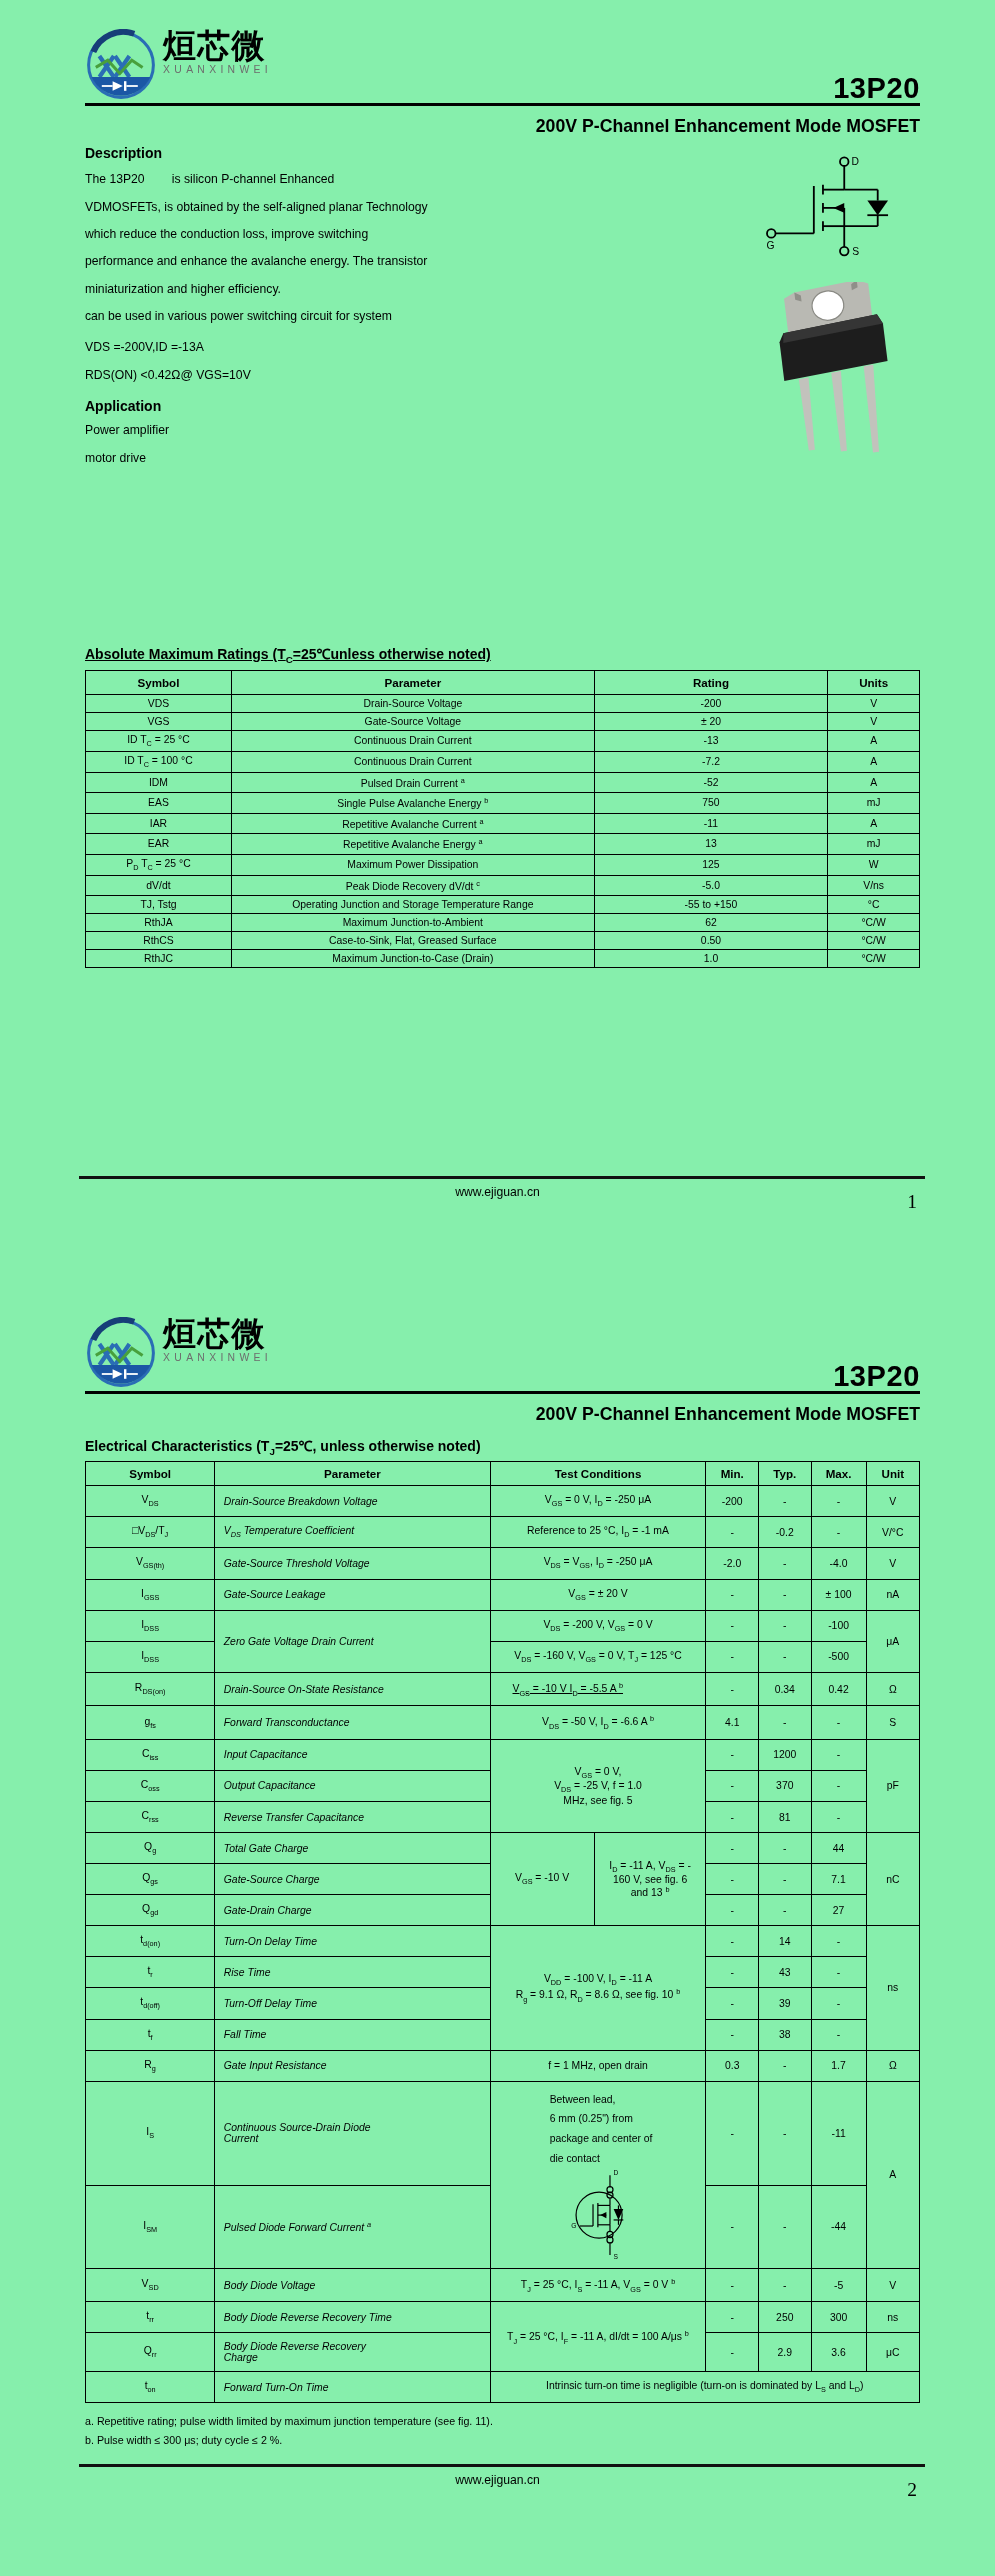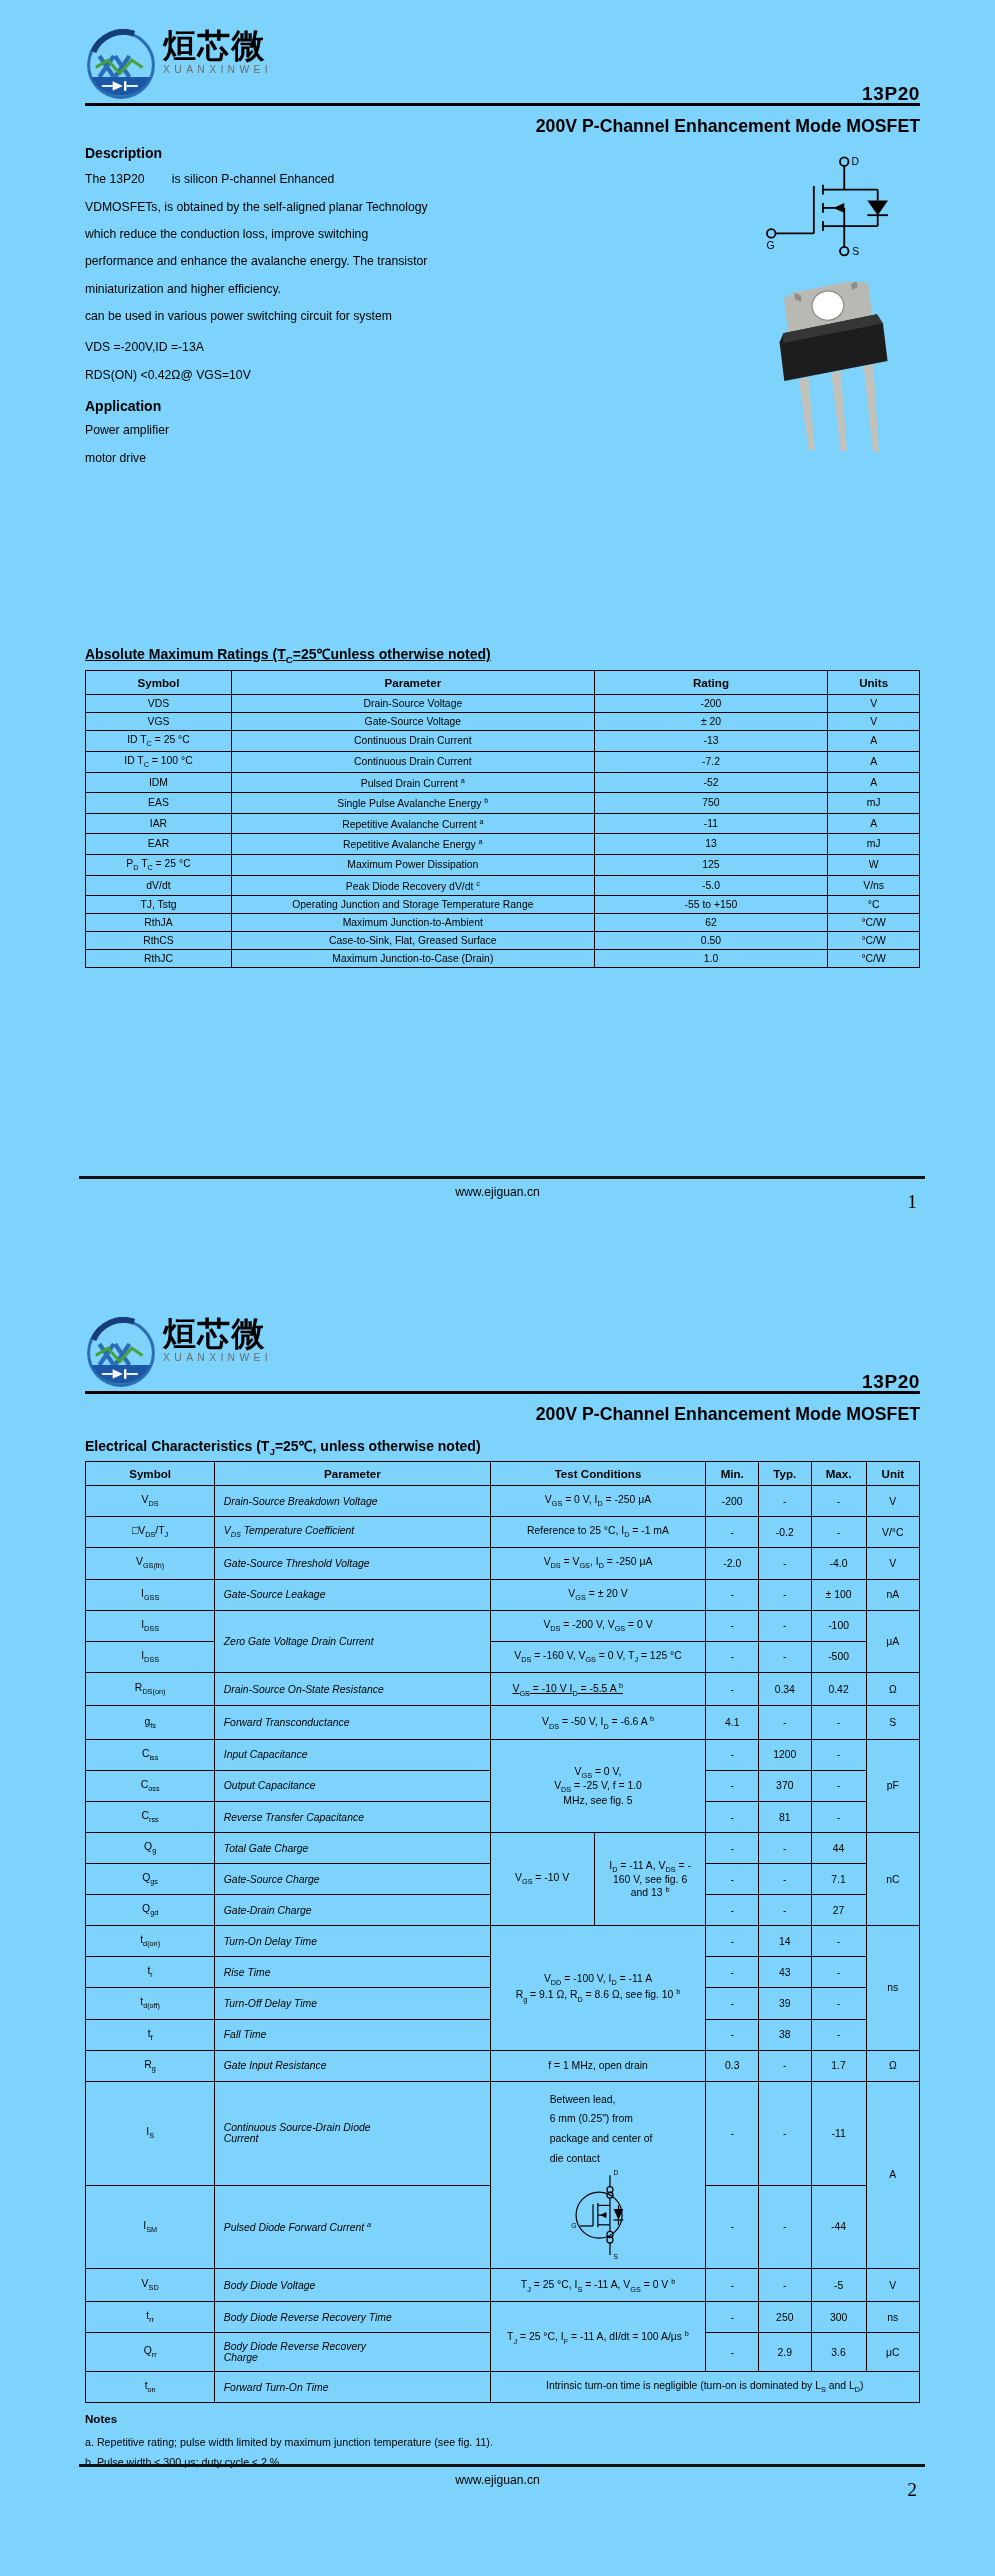--- a/index.html
+++ b/index.html
@@ -1,25 +1,25 @@
 <!DOCTYPE html>
 <html style="font-size:9.8px"><head>
 <meta charset="utf-8">
 <style>
   html,body { margin:0; padding:0; background:#ffffff; }
   body { width:995px; font-family:"Liberation Sans", sans-serif; color:#000; }
-  .page { position:relative; width:995px; height:1288px; background:#7dd3fc; overflow:hidden; }
+  .page { position:relative; width:995px; height:1288px; background:#86efac; overflow:hidden; }
   .content { margin-left:85px; width:835px; position:relative; }
 
   
   .hdr { position:relative; padding-top:29px; height:74px; border-bottom:3px solid #000; }
   .logo { display:flex; align-items:flex-start; gap:6.1px; }
   .logo-cjk { font-family:"DejaVu Sans", sans-serif; font-size:33px; font-weight:bold; line-height:1.0; letter-spacing:1.2px; }
   .logo-latin { font-size:10.4px; letter-spacing:4.3px; color:#6d6d6d; margin-top:2.4px; }
-  .part-no { position:absolute; right:0; bottom:0px; font-size:19px; font-weight:bold; letter-spacing:0.6px; line-height:1; }
+  .part-no { position:absolute; right:0; bottom:0px; font-size:29px; font-weight:bold; letter-spacing:0.6px; line-height:1; }
   .subtitle { text-align:right; font-size:17.7px; font-weight:bold; margin-top:9.8px; }
 
   .h2 { font-size:14px; font-weight:bold; margin:0; }
   .bodyline { font-size:12.2px; line-height:27.4px; white-space:pre; }
 
   
   .fig-symbol { position:absolute; left:753px; top:154px; }
   .fig-package { position:absolute; left:773px; top:282px; }
 
   
@@ -534,21 +534,20 @@
             <td>μC</td>
           </tr>
       <tr>
             <td>t<sub>on</sub></td>
             <td class="pleft">Forward Turn-On Time</td>
             <td colspan="6">Intrinsic turn-on time is negligible (turn-on is dominated by L<sub>S</sub> and L<sub>D</sub>)</td>
           </tr>
     </tbody>
       </table>
 
-    <div class="notes-title">Notes</div>
     <div style="margin-top:8.5px;">
       <div class="note-line">a.  Repetitive rating; pulse width limited by maximum junction temperature (see fig. 11).</div>
       <div class="note-line">b.  Pulse width ≤ 300 μs; duty cycle ≤ 2 %.</div>
     </div>
   </div>
 
   <div class="footer">
     <div class="footer-rule"></div>
     <div class="footer-url">www.ejiguan.cn</div>
     <div class="footer-page">2</div>

